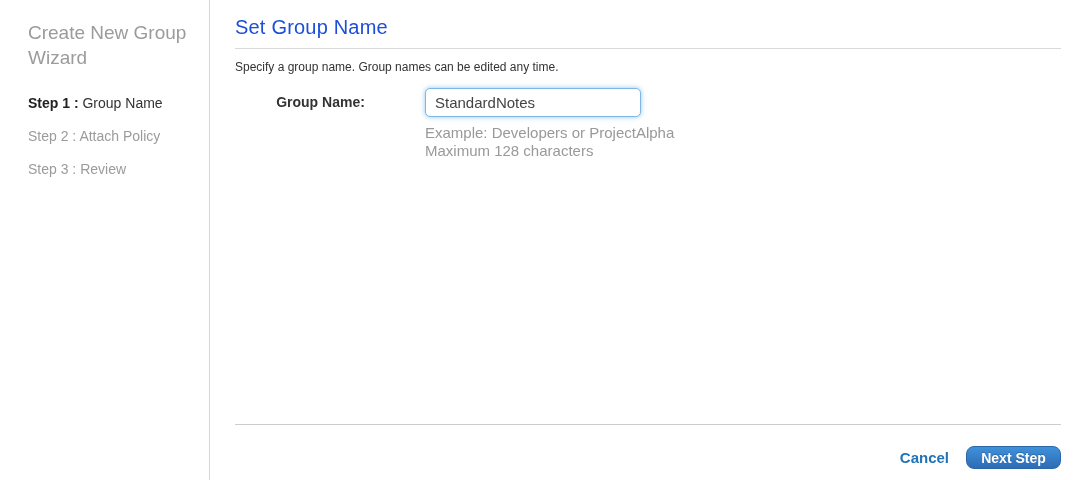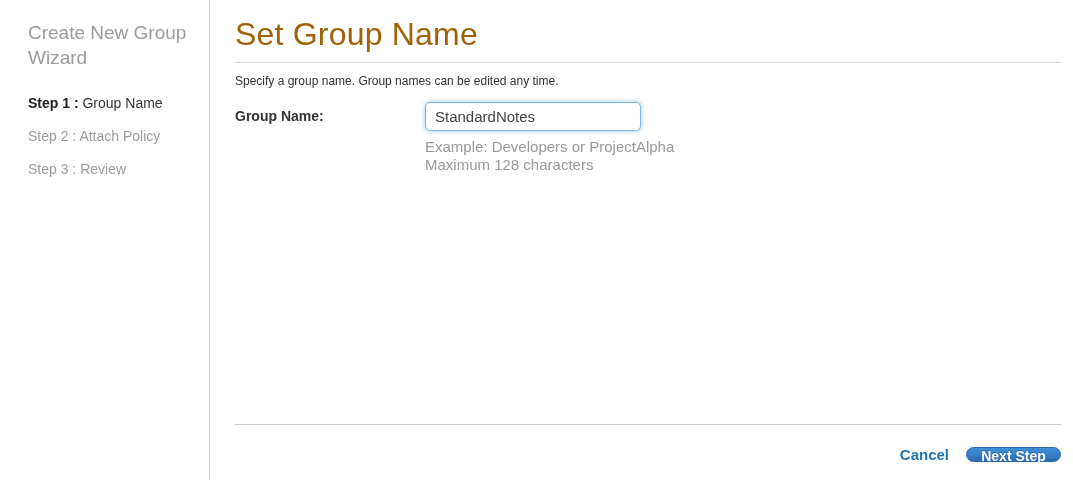--- a/index.html
+++ b/index.html
@@ -39,44 +39,44 @@
 
   
   .main {
     position: absolute;
     left: 206px; top: 0;
     width: 867px; height: 480px;
     padding: 0 12px 0 29px;
   }
   .page-title {
     margin-top: 16px;
-    font-size: 32px;
+    font-size: 20px;
     font-weight: 400;
-    color: #a16207;
+    color: #1d4ed8;
     letter-spacing: 0.2px;
   }
   .title-rule {
     border: none;
     border-top: 1px solid #d9d9d9;
     margin-top: 9px;
   }
   .page-desc {
     margin-top: 11px;
     font-size: 12px;
     color: #333333;
   }
 
   .form-row {
     margin-top: 14px;
     display: flex;
     align-items: flex-start;
   }
   .field-label {
     width: 171px;
-    text-align: left;
+    text-align: center;
     font-size: 14px;
     font-weight: bold;
     color: #333333;
     line-height: 29px;
     padding-right: 0;
   }
   .field-col { margin-left: 19px; }
   .group-name-input {
     width: 216px;
     height: 29px;
@@ -115,21 +115,21 @@
   .cancel-link {
     color: #2173b5;
     font-size: 15px;
     font-weight: bold;
     text-decoration: none;
     margin-right: 17px;
     cursor: pointer;
   }
   .next-step-btn {
     min-width: 95px;
-    height: 15px;
+    height: 23px;
     padding: 0 13px;
     font-family: "Liberation Sans", sans-serif;
     font-size: 14px;
     font-weight: bold;
     color: #ffffff;
     text-shadow: 0 -1px 0 rgba(0,0,0,0.2);
     background: linear-gradient(to bottom, #4090da 0%, #2d6cb5 100%);
     border: 1px solid #2b67a9;
     border-radius: 8px;
     cursor: pointer;

